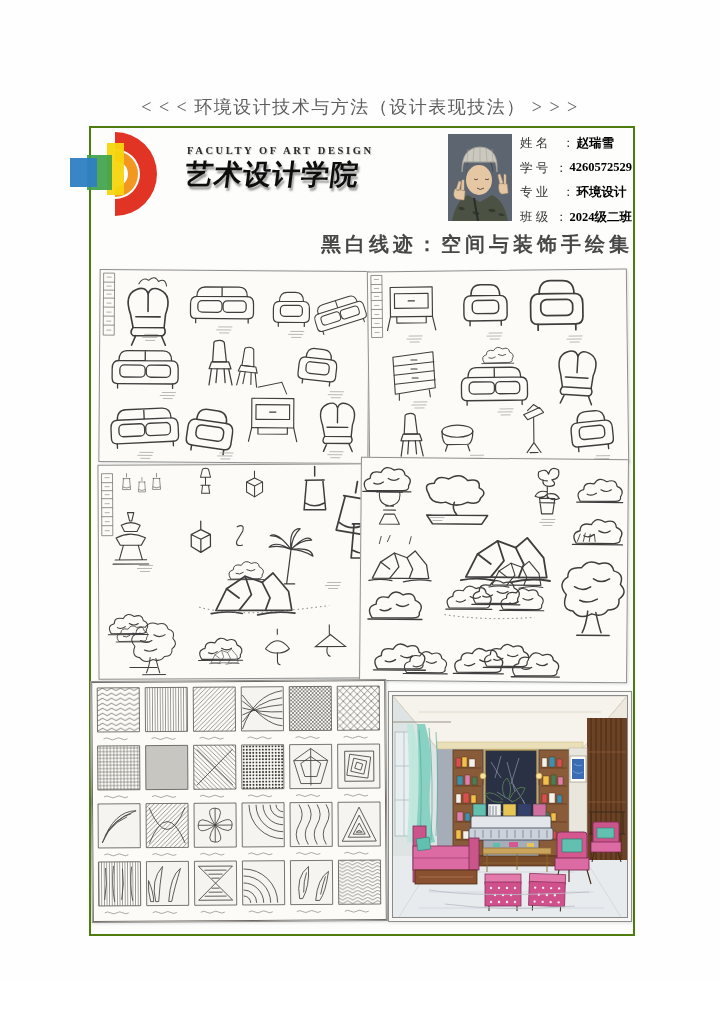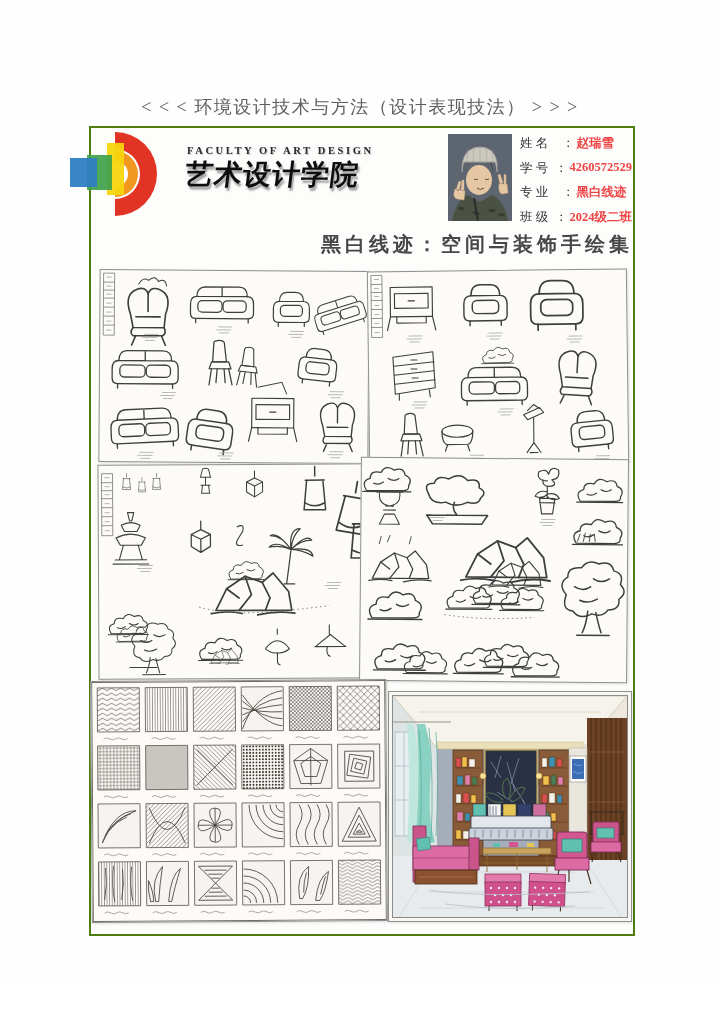--- a/index.html
+++ b/index.html
@@ -14,21 +14,21 @@
   .fac-en{position:absolute;left:96px;top:17px;font-size:10.5px;letter-spacing:2.6px;
         color:#2a2a2a;font-weight:bold;text-shadow:1px 1px 1px #c9c9c9;white-space:nowrap;}
   .fac-cn{position:absolute;left:94px;top:28px;font-size:28px;font-weight:bold;
         transform:skewX(-7deg);color:#0e0e0e;letter-spacing:1px;
         text-shadow:2px 3px 2px rgba(40,40,40,.45);white-space:nowrap;}
   .photo{position:absolute;left:357px;top:6px;width:64px;height:87px;}
   .info{position:absolute;left:429px;top:7px;width:112px;}
   .info-row{display:flex;align-items:flex-start;height:24.5px;font-size:12.5px;color:#222;}
   .info-label{width:40px;display:flex;justify-content:space-between;color:#333;}
   .info-sep{margin:0 2px;color:#333;}
-  .info-value{font-weight:bold;color:#ef4444;white-space:nowrap;}
+  .info-value{font-weight:bold;color:#000000;white-space:nowrap;}
   .subtitle{position:absolute;left:0;top:103px;width:100%;text-align:right;
         font-size:20px;color:#474747;font-weight:600;letter-spacing:4px;}
   
   .panel{position:absolute;background:#fcfbf7;border:1px solid #8f8f8f;
         box-shadow:1px 1px 3px rgba(0,0,0,.12);}
   .panel svg{display:block;width:100%;height:100%;}
   .p1{left:8px;top:142px;width:268px;height:191px;transform:rotate(.4deg);}
   .p2{left:277px;top:142px;width:258px;height:192px;transform:rotate(-.7deg);}
   .p3{left:7px;top:336px;width:278px;height:213px;transform:rotate(-.3deg);}
   .p4{left:269px;top:330px;width:266px;height:222px;transform:rotate(.5deg);}
@@ -170,21 +170,21 @@
         <span class="info-value">赵瑞雪</span>
       </div>
       <div class="info-row">
         <span class="info-label">学 号</span>
         <span class="info-sep">：</span>
         <span class="info-value">4260572529</span>
       </div>
       <div class="info-row">
         <span class="info-label">专 业</span>
         <span class="info-sep">：</span>
-        <span class="info-value">黑白线迹</span>
+        <span class="info-value">环境设计</span>
       </div>
       <div class="info-row">
         <span class="info-label">班 级</span>
         <span class="info-sep">：</span>
         <span class="info-value">2024级二班</span>
       </div>
     </div>
 
     <div class="subtitle">黑白线迹：空间与装饰手绘集</div>
 

